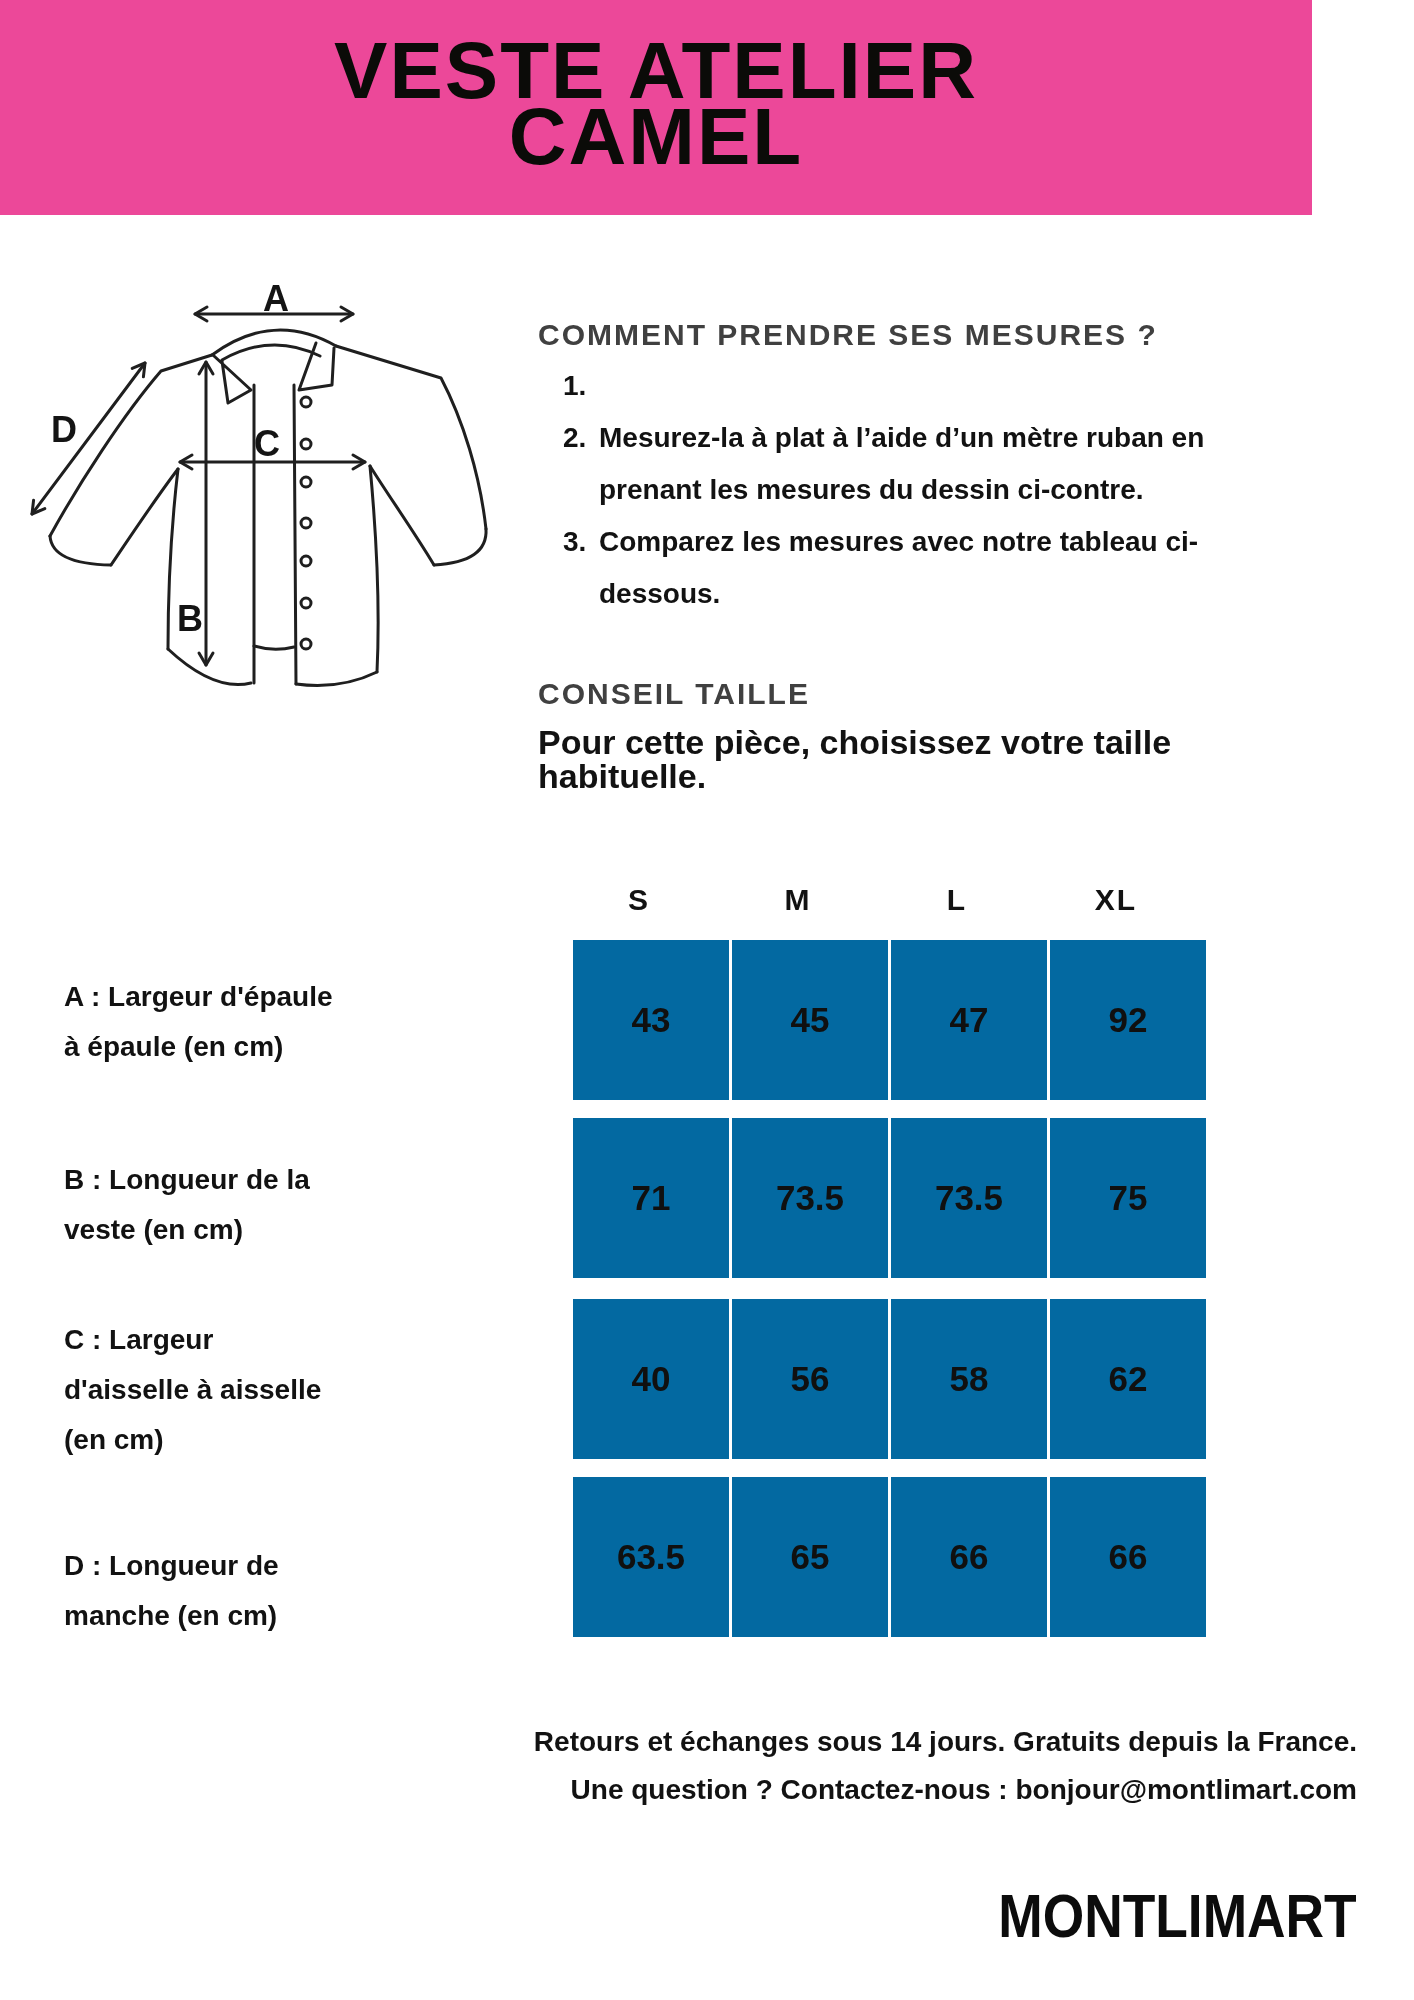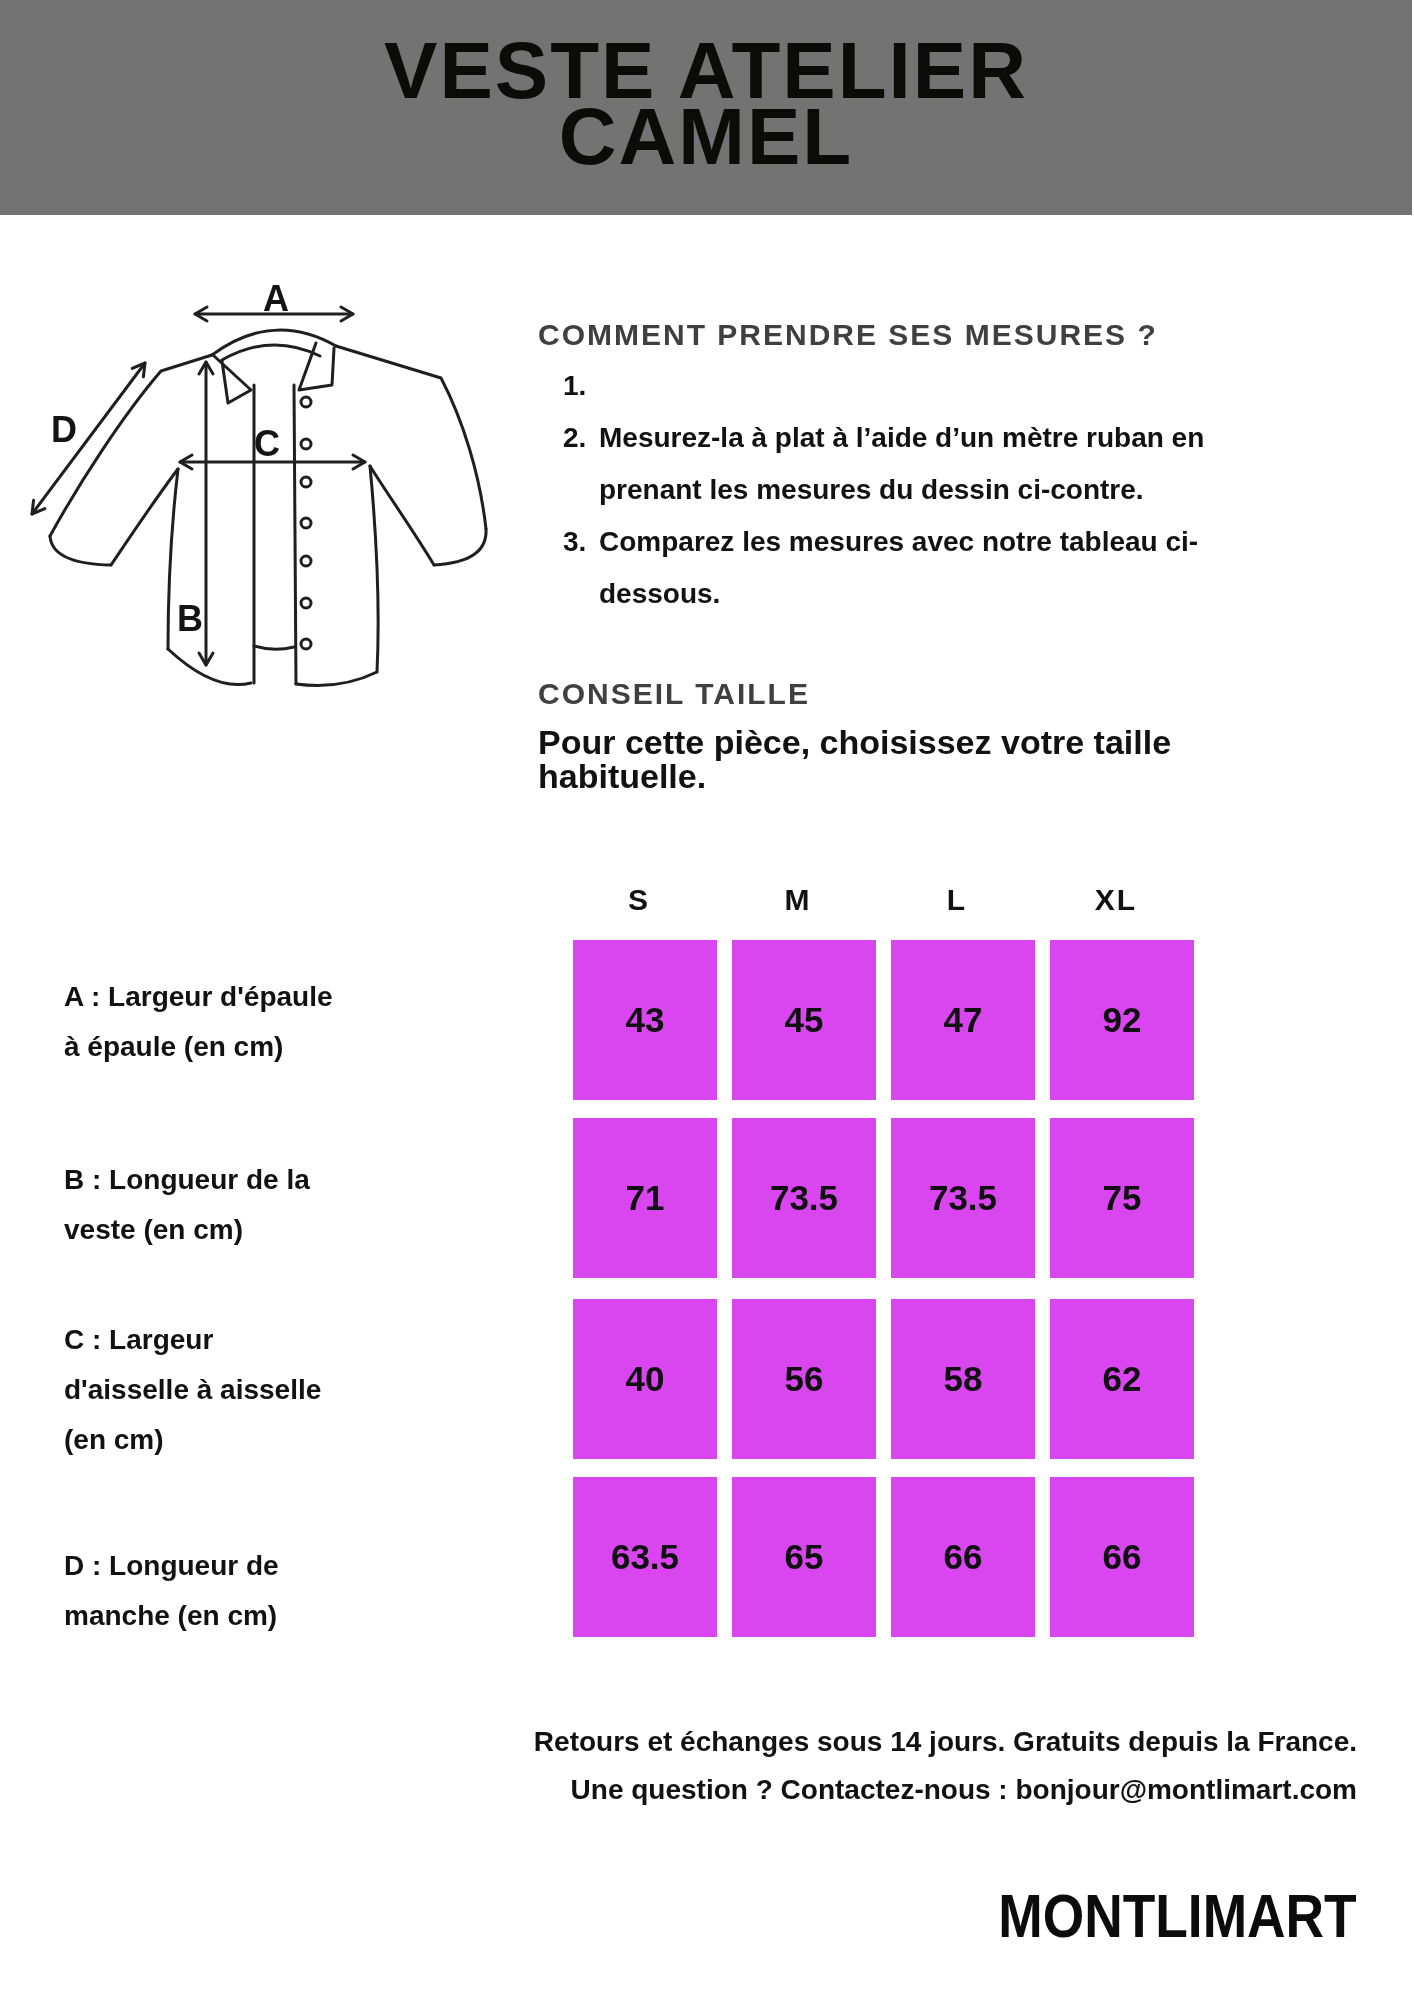--- a/index.html
+++ b/index.html
@@ -4,22 +4,22 @@
 <style>
   html,body{margin:0;padding:0;}
   body{
     width:1414px;height:2000px;position:relative;overflow:hidden;
     background:#ffffff;color:#121212;
     font-family:"Liberation Sans", sans-serif;
     -webkit-font-smoothing:antialiased;
   }
   
   .header{
-    position:absolute;left:0;top:0;width:1412px;height:215px;
-    background:#737373;
+    position:absolute;left:0;top:0;width:1312px;height:215px;
+    background:#ec4899;
   }
   .title{
     margin:0;padding-top:38px;
     text-align:center;white-space:pre-line;
     font-size:80px;line-height:66px;font-weight:800;letter-spacing:2px;
     color:#0b0b08;
   }
   
   .diagram{position:absolute;left:18px;top:270px;width:486px;height:440px;}
   .diagram text{font-family:"Liberation Sans", sans-serif;}
@@ -40,21 +40,21 @@
   .advice{position:absolute;left:538px;top:677px;width:700px;}
   .advice-text{
     margin:14px 0 0 0;font-size:34px;line-height:34px;font-weight:600;
   }
   
   .col-h{
     position:absolute;top:883px;width:132px;text-align:center;
     font-size:30px;line-height:34px;font-weight:700;letter-spacing:2px;
   }
   .cell{
-    position:absolute;width:144px;height:160px;background:#d946ef;
+    position:absolute;width:156px;height:160px;background:#0369a1;
     display:flex;align-items:center;justify-content:center;
     font-size:35px;font-weight:700;color:#101010;
   }
   .row-label{
     position:absolute;left:64px;width:370px;
     font-size:28px;line-height:50px;font-weight:600;white-space:pre-line;
   }
   .c0{left:573px}.c1{left:732px}.c2{left:891px}.c3{left:1050px}
   .r0{top:940px}.r1{top:1118px}.r2{top:1299px}.r3{top:1477px}
   .rl0{top:972px}.rl1{top:1155px}.rl2{top:1315px}.rl3{top:1541px}

